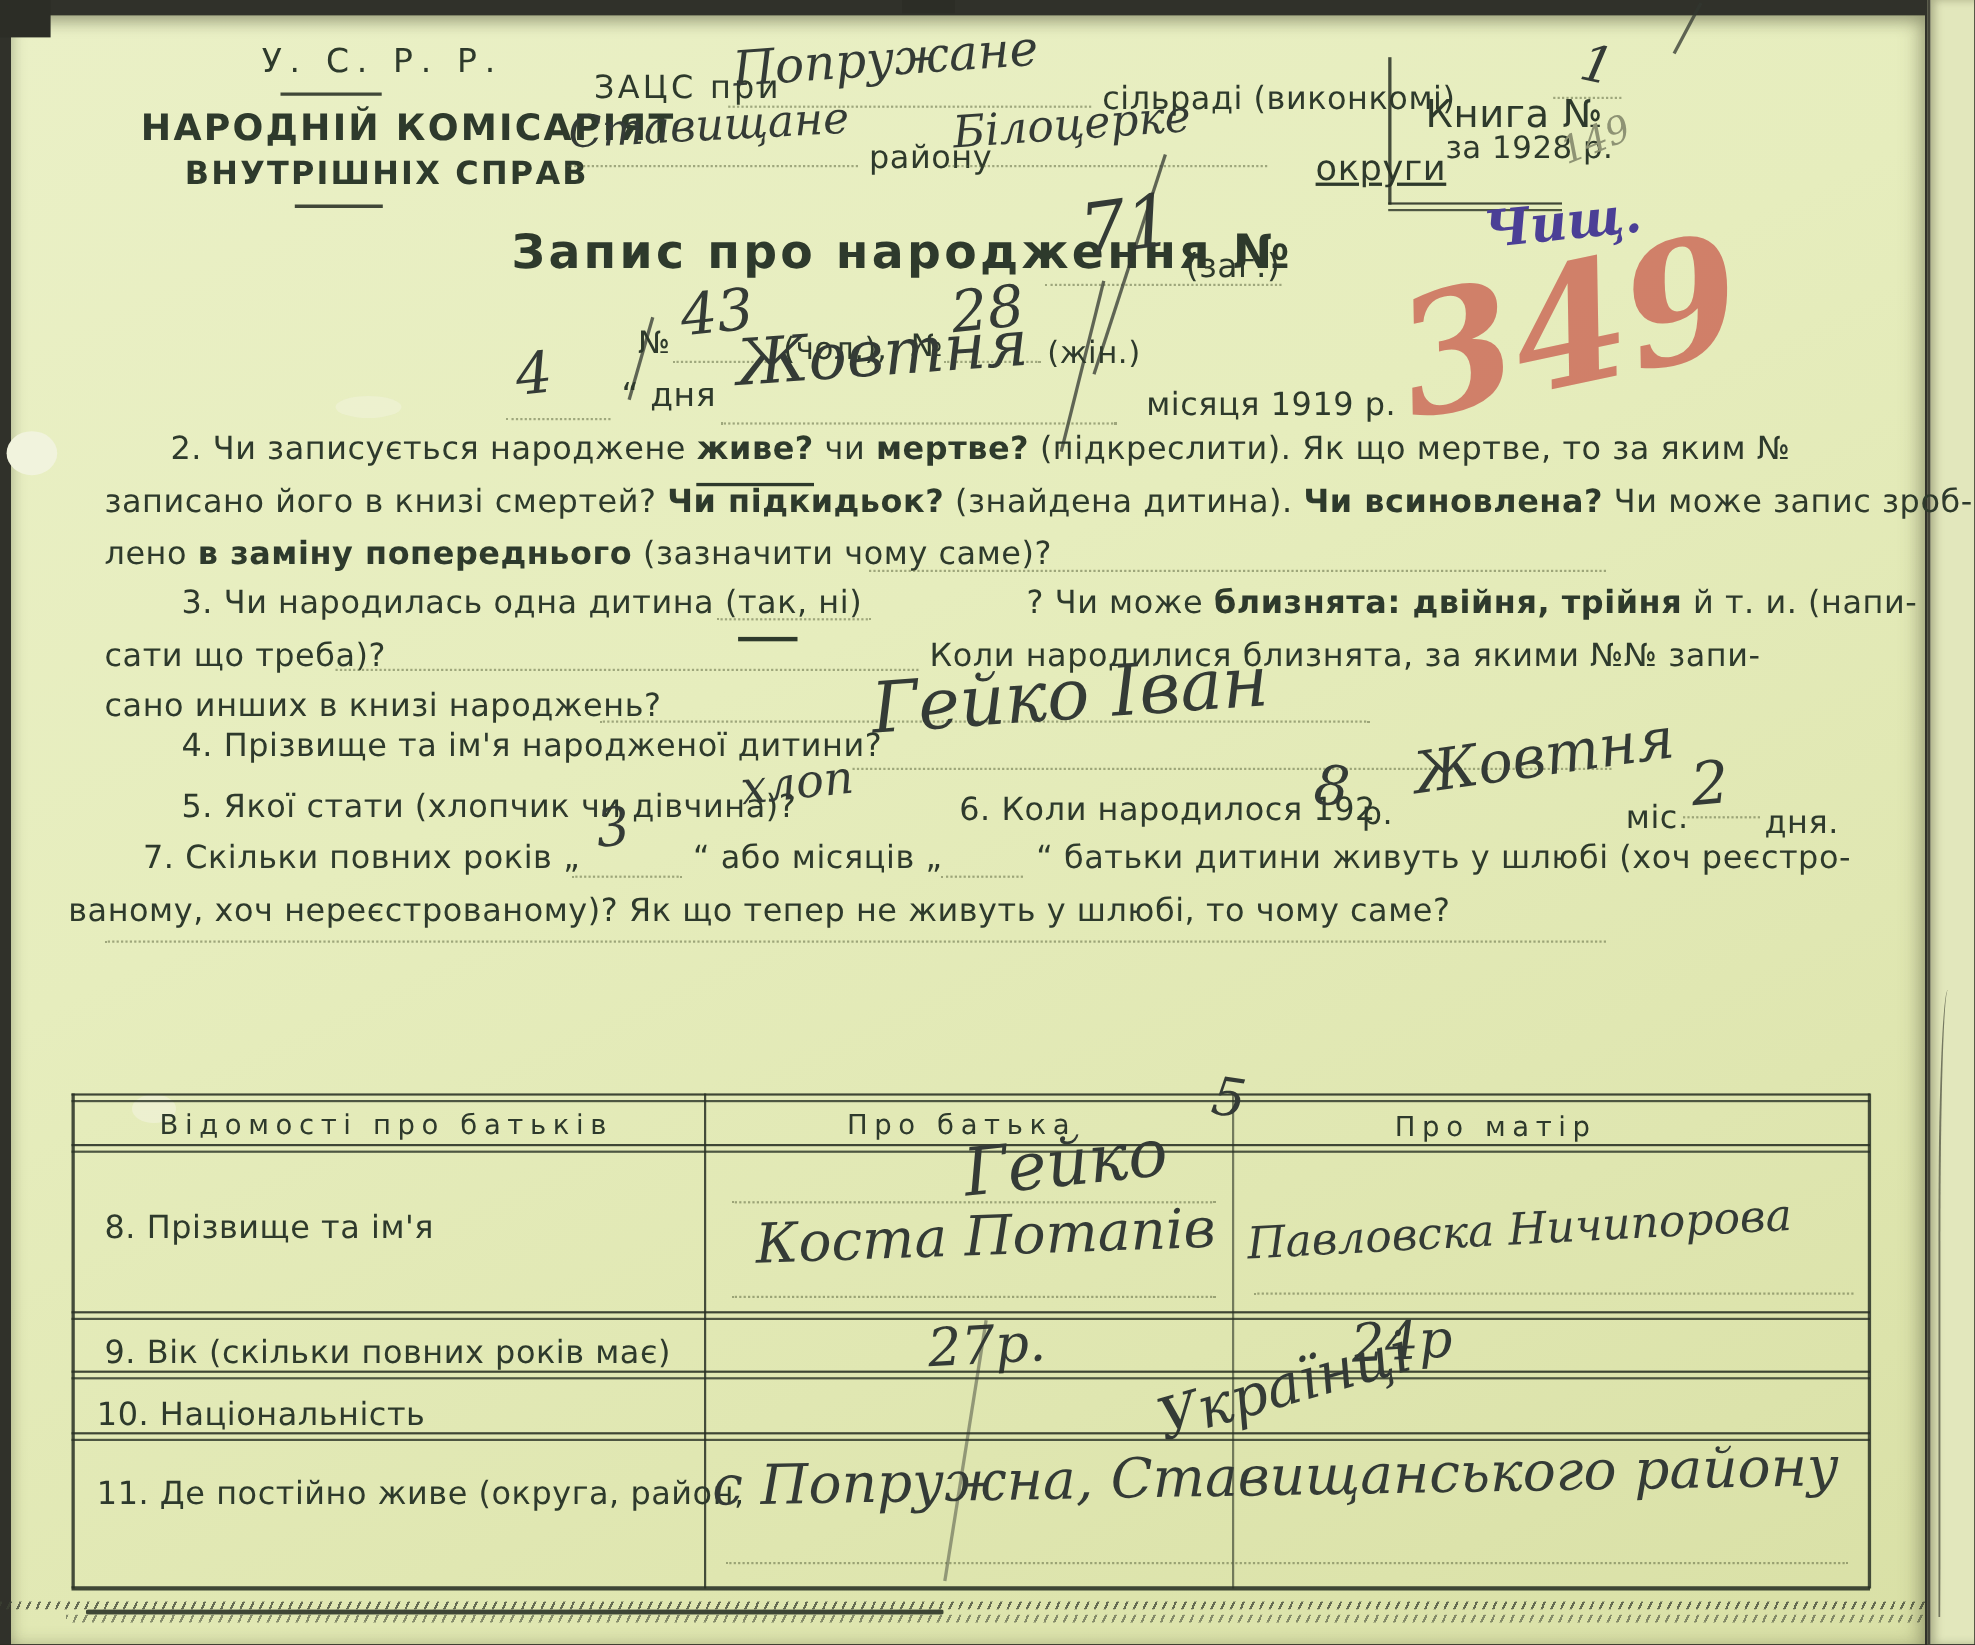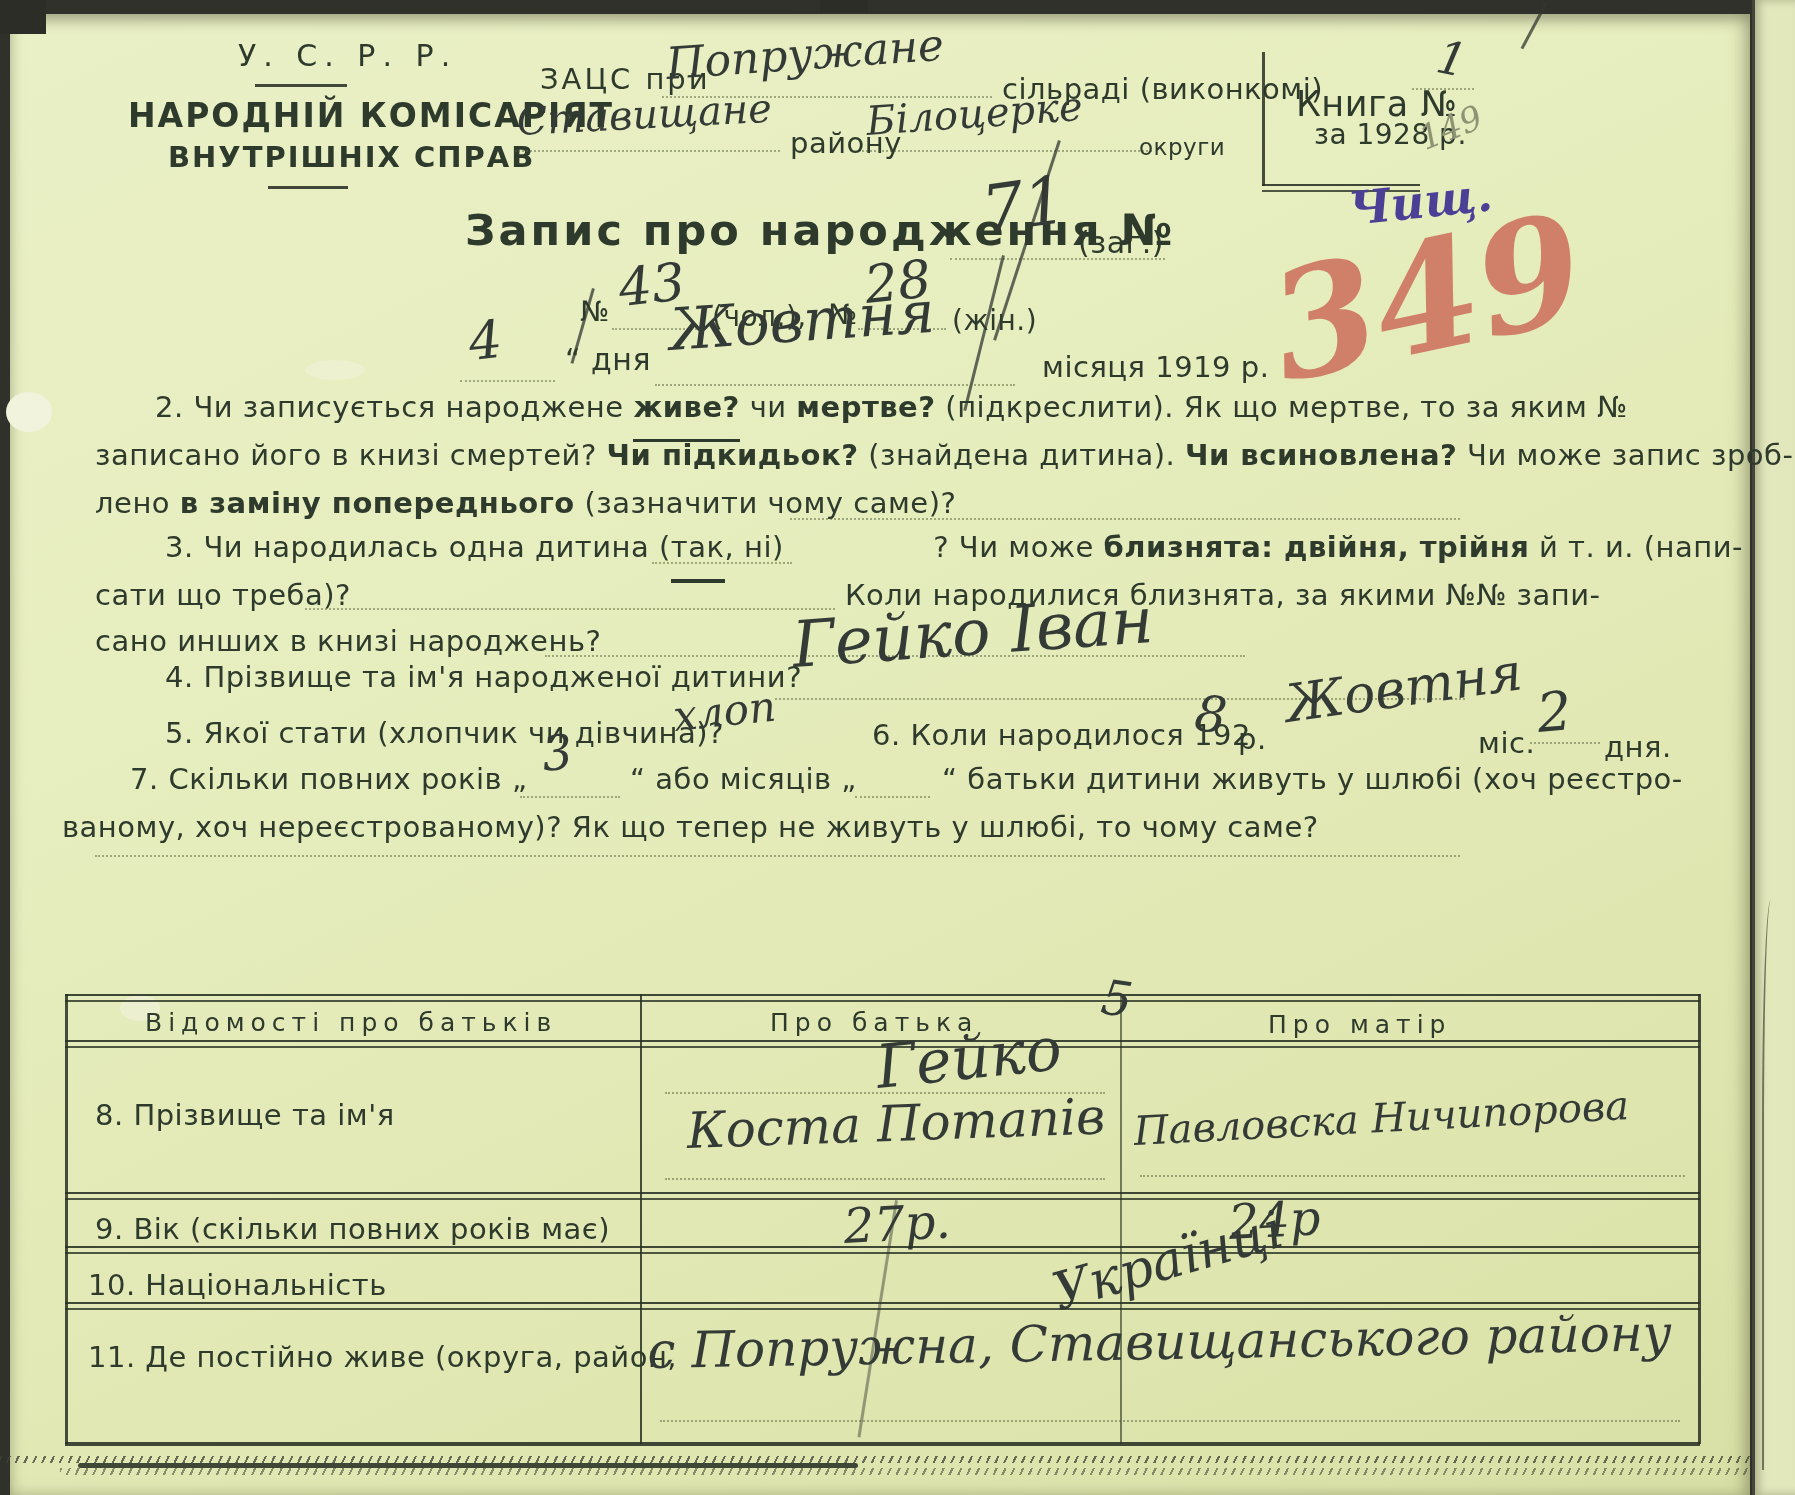--- a/index.html
+++ b/index.html
@@ -47,21 +47,21 @@
   <div class="pt" style="left:540px;top:62px;font-size:29px;letter-spacing:3px;">ЗАЦС при</div>
   <div class="hw" style="left:668px;top:38px;font-size:44px;transform:rotate(-4deg);">Попружане</div>
   <div class="dot" style="left:662px;top:96px;width:330px;"></div>
   <div class="pt" style="left:1002px;top:72px;font-size:29px;">сільраді (виконкомі)</div>
 
   <div class="hw" style="left:518px;top:98px;font-size:40px;transform:rotate(-3deg);">Ставищане</div>
   <div class="dot" style="left:515px;top:150px;width:265px;"></div>
   <div class="pt" style="left:790px;top:126px;font-size:29px;">району</div>
   <div class="hw" style="left:868px;top:98px;font-size:40px;transform:rotate(-4deg);">Білоцерке</div>
   <div class="dot" style="left:862px;top:150px;width:290px;"></div>
-  <div class="pt" style="left:1139px;top:134px;font-size:23px;">округи</div>
+  <div class="pt" style="left:1196px;top:134px;font-size:32px;text-decoration:underline;">округи</div>
 
   <div class="vl" style="left:1262px;top:52px;height:134px;"></div>
   <div class="dbl" style="left:1262px;top:184px;width:158px;"></div>
   <div class="pt" style="left:1296px;top:60px;font-size:35px;margin-top:24px;">Книга №</div>
   <div class="hw" style="left:1432px;top:28px;font-size:46px;transform:rotate(12deg);">1</div>
   <div class="dot" style="left:1412px;top:88px;width:62px;"></div>
   <div class="pt" style="left:1314px;top:118px;font-size:28px;">за 1928 р.</div>
   <div class="hw" style="left:1428px;top:118px;font-size:34px;color:#8e9374;transform:rotate(-22deg);">149</div>
 
   <div class="pt b" style="left:465px;top:205px;font-size:43px;letter-spacing:3px;">Запис про народження №</div>

